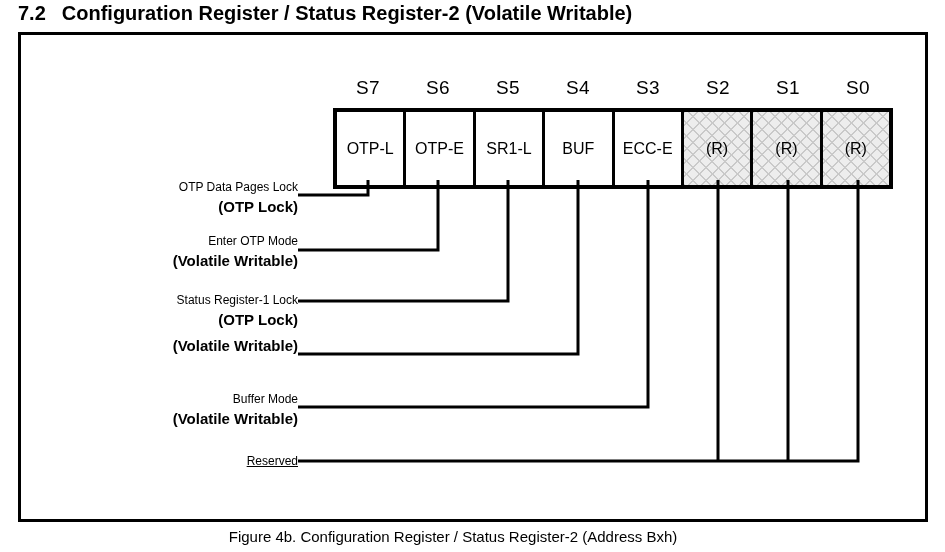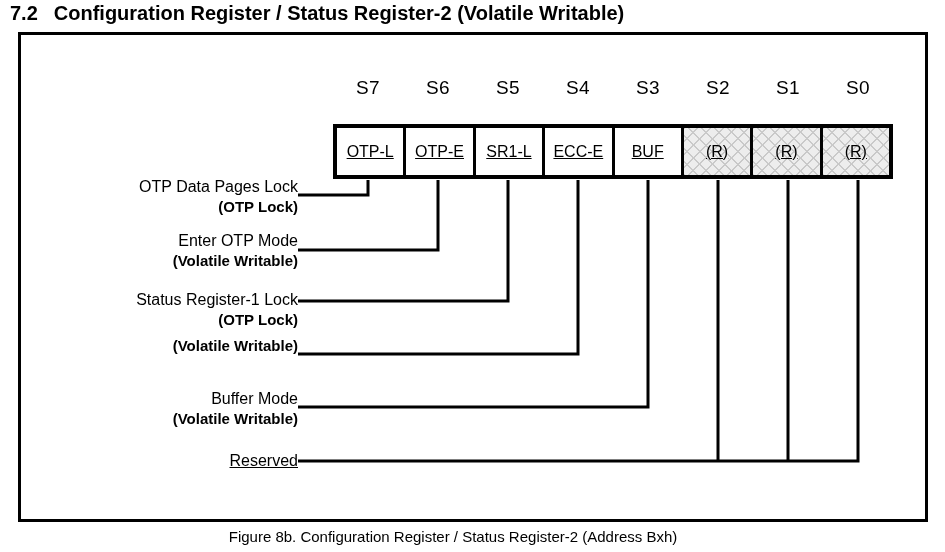--- a/index.html
+++ b/index.html
@@ -9,21 +9,21 @@
     height: 552px;
     background: #ffffff;
     font-family: "Liberation Sans", sans-serif;
     color: #000000;
     overflow: hidden;
   }
 
   
   .heading {
     position: absolute;
-    left: 10px;
+    left: 18px;
     top: 2px;
     display: flex;
     align-items: baseline;
     font-size: 20px;
     font-weight: bold;
     white-space: nowrap;
   }
   .heading .num { margin-right: 16px; }
 
   
@@ -50,28 +50,27 @@
     flex: 1;
     text-align: center;
     font-size: 19px;
     letter-spacing: 0.5px;
   }
 
   
   .register-row {
     position: absolute;
     left: 333px;
-    top: 124px;
+    top: 108px;
     width: 560px;
-    height: 55px;
+    height: 81px;
     box-sizing: border-box;
     border: 4px solid #000000;
     display: flex;
     background: #ffffff;
-    text-decoration: underline;
   }
   .bit-cell {
     flex: 1;
     display: flex;
     align-items: center;
     justify-content: center;
     font-size: 16px;
     border-left: 3px solid #000000;
     white-space: nowrap;
   }
@@ -84,21 +83,21 @@
   }
 
   
   .callout {
     position: absolute;
     left: 20px;
     width: 278px;
     text-align: right;
     line-height: 20px;
   }
-  .callout .c-name { font-size: 16px; }
+  .callout .c-name { font-size: 12px; }
   .callout .c-qual { font-size: 15px; font-weight: bold; }
   #callout-0 { top: 177px; }
   #callout-1 { top: 231px; }
   #callout-2 { top: 290px; }
   #callout-3 { top: 336px; }
   #callout-4 { top: 389px; }
   #callout-5 { top: 451px; text-decoration: underline; }
 
   
   .connectors {
@@ -139,22 +138,22 @@
     <div class="bit-index">S3</div>
     <div class="bit-index">S2</div>
     <div class="bit-index">S1</div>
     <div class="bit-index">S0</div>
   </div>
 
   <div class="register-row">
     <div class="bit-cell">OTP-L</div>
     <div class="bit-cell">OTP-E</div>
     <div class="bit-cell">SR1-L</div>
+    <div class="bit-cell">BUF</div>
     <div class="bit-cell">ECC-E</div>
-    <div class="bit-cell">BUF</div>
     <div class="bit-cell bit-cell--reserved">(R)</div>
     <div class="bit-cell bit-cell--reserved">(R)</div>
     <div class="bit-cell bit-cell--reserved">(R)</div>
   </div>
 
   <svg class="connectors" viewBox="0 0 945 552" xmlns="http://www.w3.org/2000/svg" fill="none" stroke="#000000" stroke-width="3">
     <path d="M298 195 H368 V180"></path>
     <path d="M298 250 H438 V180"></path>
     <path d="M298 301 H508 V180"></path>
     <path d="M298 354 H578 V180"></path>
@@ -180,15 +179,15 @@
     <div class="c-qual">(Volatile Writable)</div>
   </div>
   <div class="callout" id="callout-4">
     <div class="c-name">Buffer Mode</div>
     <div class="c-qual">(Volatile Writable)</div>
   </div>
   <div class="callout" id="callout-5">
     <div class="c-name">Reserved</div>
   </div>
 
-  <div class="caption">Figure 8b. Configuration Register / Status Register-2 (Address Bxh)</div>
+  <div class="caption">Figure 4b. Configuration Register / Status Register-2 (Address Bxh)</div>
 
 </div>
 
 </body></html>

